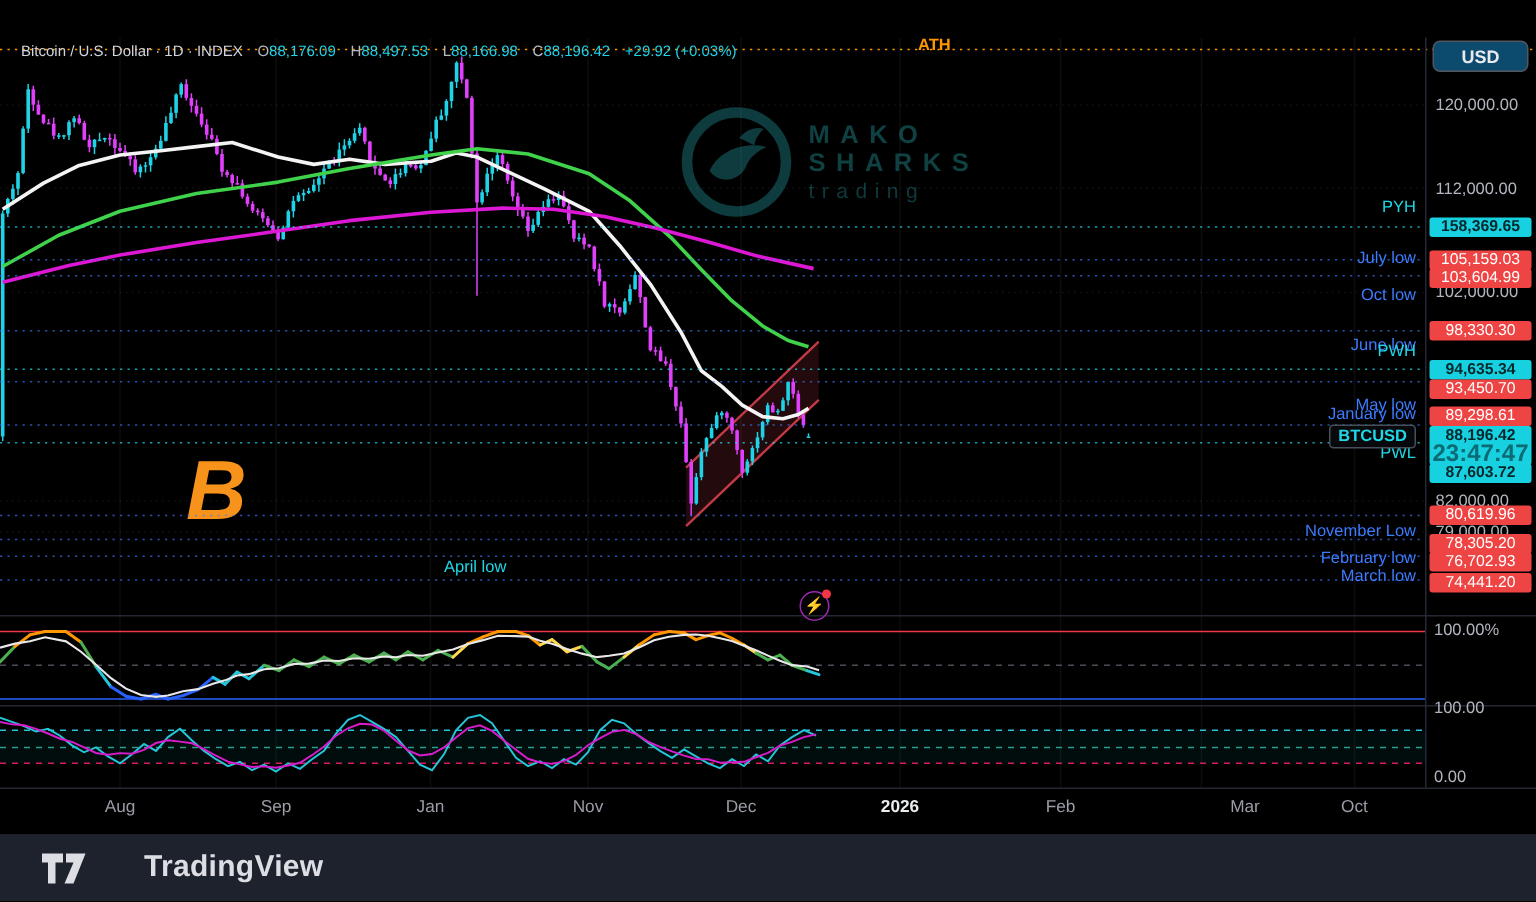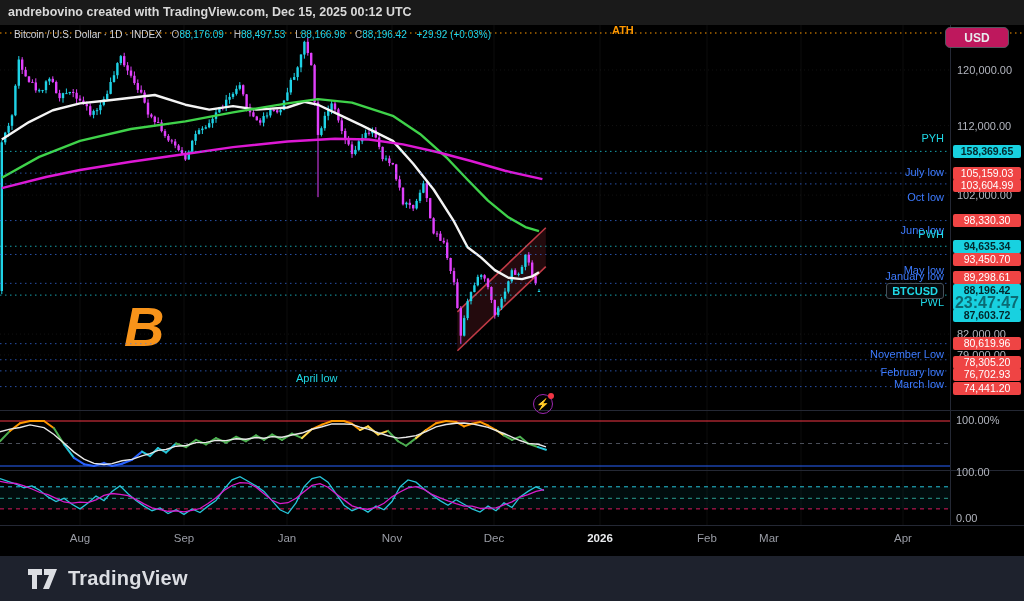--- a/index.html
+++ b/index.html
@@ -5,21 +5,21 @@
   html,body{margin:0;padding:0;background:#000;}
   *{box-sizing:border-box;font-family:"Liberation Sans",sans-serif;}
   .screen{position:relative;width:1024px;height:601px;background:#000;overflow:hidden;}
   .attribution{position:absolute;top:0;left:0;width:1024px;height:25px;background:#1a1a1a;
     color:#d9d9d9;font-size:12.5px;font-weight:bold;line-height:25px;padding-left:8px;}
   .main{position:absolute;top:25px;left:0;width:1024px;height:531px;}
   .chart-svg{position:absolute;top:0;left:0;z-index:1;}
   .legend{position:absolute;top:4px;left:14px;z-index:3;font-size:10px;color:#d1d4dc;white-space:nowrap;}
   .legend .num{color:#1fd2e6;}
   .legend .olab{color:#b5b8c1;margin-left:7px;}
-  .usd-btn{position:absolute;top:2px;right:15px;width:64px;height:21px;z-index:4;background:#be185d;
+  .usd-btn{position:absolute;top:2px;right:5px;width:64px;height:21px;z-index:4;background:#0c4a6e;
     border:1px solid #53565f;border-radius:5px;color:#e8eaee;font-size:12px;font-weight:bold;
     text-align:center;line-height:19px;}
   .axis-panel{position:absolute;top:0;left:950px;width:74px;height:500px;z-index:2;border-left:1px solid #242834;}
   .tick-label{position:absolute;left:6px;color:#b2b5be;font-size:11px;z-index:1;white-space:nowrap;}
   .badge{position:absolute;left:2px;width:68px;height:13px;z-index:3;border-radius:2px;font-size:10.5px;
     line-height:13px;text-align:center;white-space:nowrap;}
   .badge.blue{background:#ef4444;color:#fff;}
   .badge.cyan{background:#18d1e0;color:#03272b;font-weight:bold;}
   .badge.current{height:26px;background:#18d1e0;color:#03272b;font-weight:bold;}
   .badge.current .cd{font-size:16px;line-height:11px;color:#0b6b74;font-weight:bold;}
@@ -38,30 +38,41 @@
   .wm-text{margin-left:10px;color:#11474a;}
   .wm-text .l1,.wm-text .l2{font-size:17px;font-weight:bold;letter-spacing:7px;line-height:19px;}
   .wm-text .l3{font-size:14px;letter-spacing:5px;line-height:18px;color:#0f4043;}
   .btc-logo{position:absolute;top:274px;left:124px;z-index:1;color:#f7931a;font-size:56px;font-weight:bold;
     font-style:italic;line-height:56px;}
   .spark{position:absolute;top:369px;left:533px;width:20px;height:20px;z-index:3;border:1.5px solid #9c27b0;
     border-radius:50%;color:#b388ff;font-size:11px;text-align:center;line-height:18px;}
   .spark .dot{position:absolute;top:-2px;right:-2px;width:6px;height:6px;border-radius:50%;background:#f23645;}
   .osc-label{position:absolute;left:956px;z-index:3;color:#b2b5be;font-size:11px;white-space:nowrap;}
   .footer{position:absolute;top:556px;left:0;width:1024px;height:45px;background:#1e222d;z-index:5;
-    display:flex;align-items:center;padding-left:28px;}
+    display:flex;align-items:center;padding-left:28px;gap:28px;}
   .footer .brand{color:#dcdee3;font-size:20px;font-weight:bold;margin-left:10px;letter-spacing:.2px;}
 </style>
 </head>
 <body>
 
 <div class="screen">
-  <div class="attribution">andrebovino created with TradingView.com, Dec 15, 2025 00:12 UTC</div>
 
   <div class="main">
+    <div class="watermark">
+      <svg width="76" height="76" viewBox="0 0 76 76">
+        <circle cx="38" cy="38" r="33" fill="none" stroke="#0f4245" stroke-width="7"></circle>
+        <path d="M20 44 C26 30 44 24 58 28 C50 32 46 36 44 42 C38 52 26 52 20 44 Z" fill="#0f4245"></path>
+        <path d="M40 22 C44 16 52 14 56 16 C52 20 50 24 50 27 Z" fill="#0f4245"></path>
+      </svg>
+      <div class="wm-text">
+        <div class="l1">MAKO</div>
+        <div class="l2">SHARKS</div>
+        <div class="l3">trading</div>
+      </div>
+    </div>
 
     <div class="btc-logo">B</div>
 
     <svg class="chart-svg" id="chart" width="1024" height="531" viewBox="0 0 1024 531">
         <g>
           <line x1="80" y1="0" x2="80" y2="500" stroke="rgba(255,255,255,0.05)" stroke-width="1"></line>
           <line x1="184" y1="0" x2="184" y2="500" stroke="rgba(255,255,255,0.05)" stroke-width="1"></line>
           <line x1="287" y1="0" x2="287" y2="500" stroke="rgba(255,255,255,0.05)" stroke-width="1"></line>
           <line x1="392" y1="0" x2="392" y2="500" stroke="rgba(255,255,255,0.05)" stroke-width="1"></line>
           <line x1="494" y1="0" x2="494" y2="500" stroke="rgba(255,255,255,0.05)" stroke-width="1"></line>
@@ -543,22 +554,22 @@
     <div class="osc-label" style="top:487px">0.00</div>
 
     <div class="time-axis" id="taxis">
         <div class="month" style="left: 80px;">Aug</div>
         <div class="month" style="left: 184px;">Sep</div>
         <div class="month" style="left: 287px;">Jan</div>
         <div class="month" style="left: 392px;">Nov</div>
         <div class="month" style="left: 494px;">Dec</div>
         <div class="month year" style="left: 600px;">2026</div>
         <div class="month" style="left: 707px;">Feb</div>
-        <div class="month" style="left: 769px;">Mar</div>
-        <div class="month" style="left: 903px;">Apr</div>
+        <div class="month" style="left: 830px;">Mar</div>
+        <div class="month" style="left: 903px;">Oct</div>
       </div>
     <div id="overlays">
         <div class="lvl-label orange" style="left: 612px; top: -0.994981px;">ATH</div>
         <div class="lvl-label right cyan" style="top: 106.866px;">PYH</div>
         <div class="lvl-label right blue" style="top: 140.61px;">July low</div>
         <div class="lvl-label right blue" style="top: 166.41px;">Oct low</div>
         <div class="lvl-label right blue" style="top: 199.07px;">June low</div>
         <div class="lvl-label right cyan" style="top: 202.75px;">PWH</div>
         <div class="lvl-label right blue" style="top: 238.983px;">May low</div>
         <div class="lvl-label right blue" style="top: 244.84px;">January low</div>

